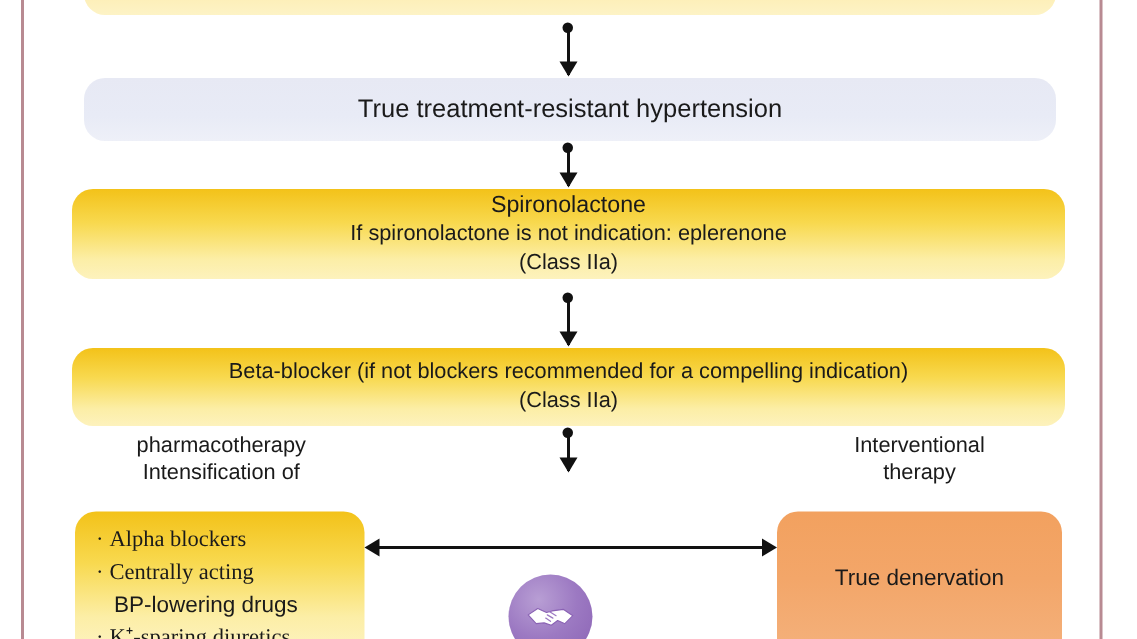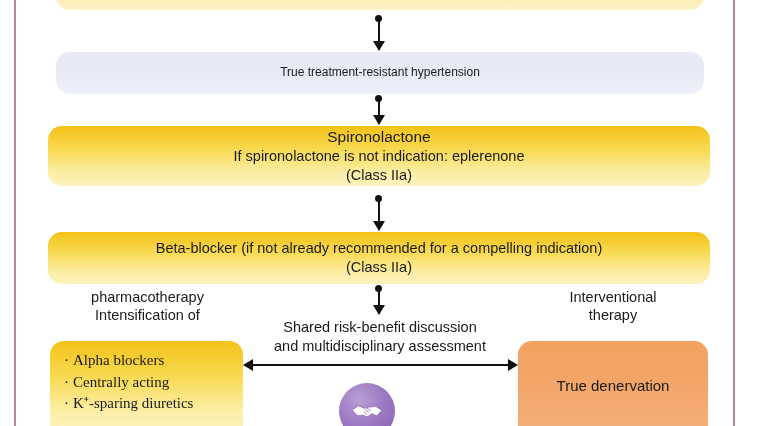--- a/index.html
+++ b/index.html
@@ -49,21 +49,21 @@
   }
 
   
   #box-top {
     left:56px; top:-26px; width:648px; height:36px;
     border-radius:14px;
   }
 
   #box-true-trh {
     left:56px; top:52px; width:648px; height:42px;
-    font-size:12px;
+    font-size:17px;
     text-align:right;
   }
 
   #box-spiro {
     left:48px; top:126px; width:662px; height:60px;
     font-size:14.5px;
   }
   #box-spiro .l1 { font-size:15.5px; }
 
   #box-beta {
@@ -200,52 +200,49 @@
     <span>(Class IIa)</span>
   </div>
 
   <div class="v-conn" id="conn-3">
     <span class="stem"></span>
     <span class="dot"></span>
     <span class="head"></span>
   </div>
 
   <div id="box-beta" class="box box-yellow">
-    <span>Beta-blocker (if not already recommended for a compelling indication)</span>
+    <span>Beta-blocker (if not blockers recommended for a compelling indication)</span>
     <span>(Class IIa)</span>
   </div>
 
   <div class="v-conn" id="conn-4">
     <span class="stem"></span>
     <span class="dot"></span>
     <span class="head"></span>
   </div>
 
   <div class="col-head" id="head-intensification">
     <div>pharmacotherapy</div>
     <div>Intensification of</div>
   </div>
 
   <div class="col-head" id="head-interventional">
     <div>Interventional</div>
     <div>therapy</div>
   </div>
 
-  <div id="shared-caption">
-    <div>Shared risk-benefit discussion</div>
-    <div>and multidisciplinary assessment</div>
-  </div>
 
   <div id="box-alpha" class="box box-yellow">
     <div class="li">
       <span class="bullet">·</span><span>Alpha blockers</span>
     </div>
     <div class="li">
       <span class="bullet">·</span><span>Centrally acting</span>
     </div>
+    <div class="cont">BP-lowering drugs</div>
     <div class="li">
       <span class="bullet">·</span><span>K⁺-sparing diuretics</span>
     </div>
   </div>
 
   <div id="box-renal" class="box box-orange">
     <span>True denervation</span>
   </div>
 
   <div id="h-arrow">

